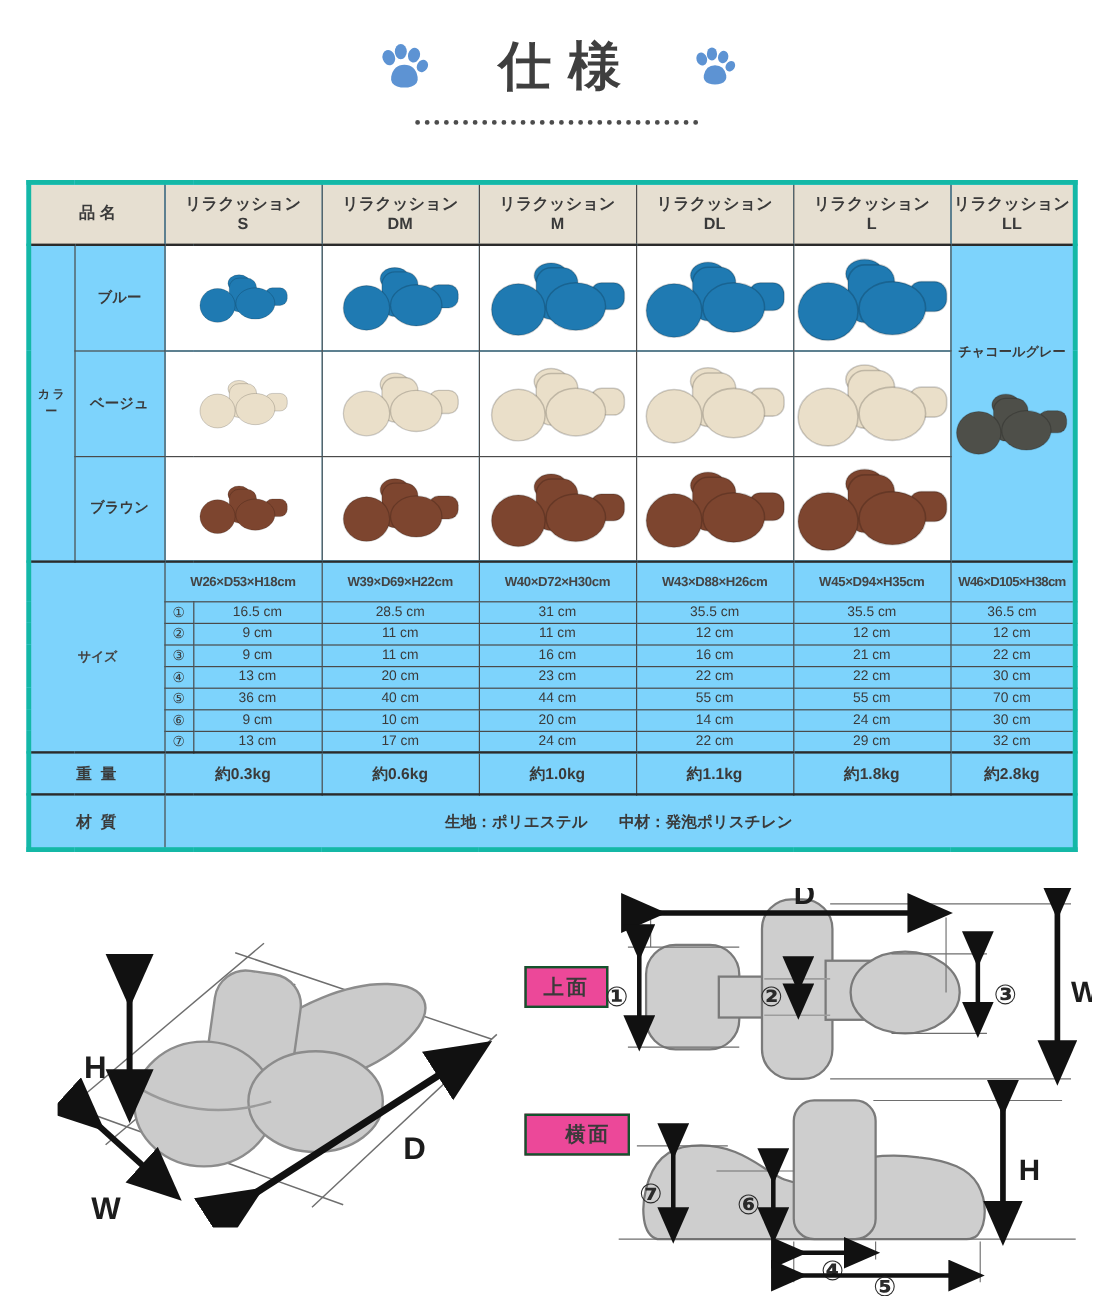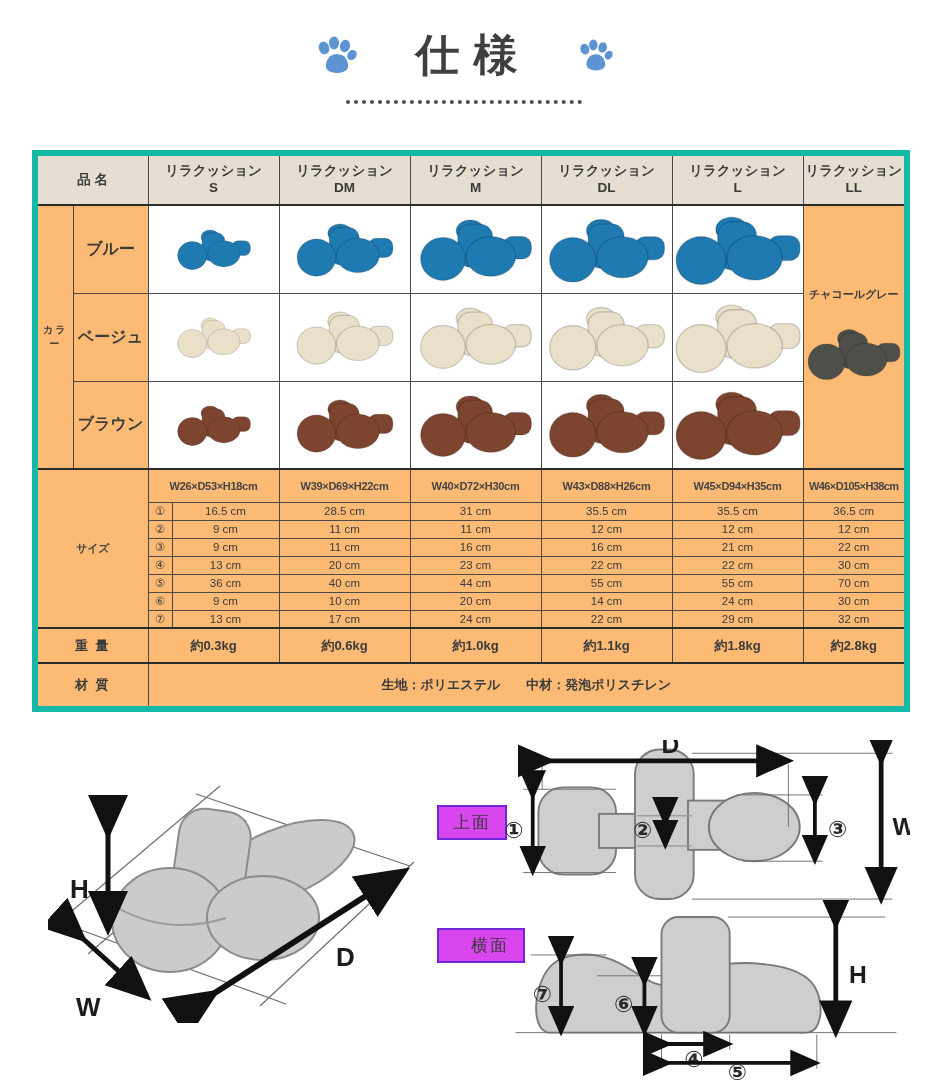--- a/index.html
+++ b/index.html
@@ -15,42 +15,42 @@
   }
   .page-title { font-size:44px; font-weight:bold; letter-spacing:14px; color:#3f3f3f; text-indent:14px; }
   .paw { width:44px; height:40px; }
   .paw.small { width:38px; height:34px; }
   .dotted-rule {
     position:absolute; top:98px; left:346px; width:236px; height:6px;
     border-bottom:4px dotted #4c4c4c;
   }
   
   table.spec {
-    position:absolute; left:32px; top:150px;
+    position:absolute; left:22px; top:150px;
     border-collapse:collapse; table-layout:fixed;
-    border:6px solid #14b8a6; background:#fdba74;
+    border:4px solid #14b8a6; background:#7dd3fc;
   }
   table.spec td { border:1px solid #4a4a4a; text-align:center; vertical-align:middle; overflow:hidden; }
   tr.sect > td { border-top:2px solid #2b2b2b; }
   .hdr td { background:#e6dfd1; font-weight:bold; font-size:13.5px; line-height:1.25; height:52px; }
   .lbl { font-weight:bold; font-size:10px; letter-spacing:2px; }
-  .color-name { font-weight:bold; font-size:16px; }
+  .color-name { font-weight:bold; font-size:12px; }
   .img-cell { height:88px; background:#fff; }
   .img-cell svg { display:block; margin:0 auto; }
   .ll-cell { font-weight:bold; font-size:11px; }
   .dims td { height:33px; font-size:11px; font-weight:bold; color:#444; letter-spacing:-0.3px; }
   .szrow td { height:18px; font-size:11.5px; padding:0; }
   .sznum { font-size:11px; }
   .wrow td { height:35px; font-size:13px; font-weight:bold;margin-top:44px; }
   .mrow td { height:46px; font-size:13px; font-weight:bold; }
   
   .diag { position:absolute; }
   .view-box-label {
-    position:absolute; border:2px solid #6d28d9; background:#d946ef;
-    font-size:17px; font-weight:normal; padding:4px 14px; letter-spacing:2px;
+    position:absolute; border:2px solid #14532d; background:#ec4899;
+    font-size:17px; font-weight:bold; padding:4px 14px; letter-spacing:2px;
   }
   svg text { font-family:"Liberation Sans","DejaVu Sans",sans-serif; }
   .dim-letter { font-size:26px; font-weight:bold; fill:#1c1c1c; }
   .dim-circ { font-size:24px; font-weight:bold; fill:#2a2a2a; }
 </style>
 </head>
 <body>
 
 <div class="title-wrap">
   <svg class="paw" viewBox="0 0 44 40">

